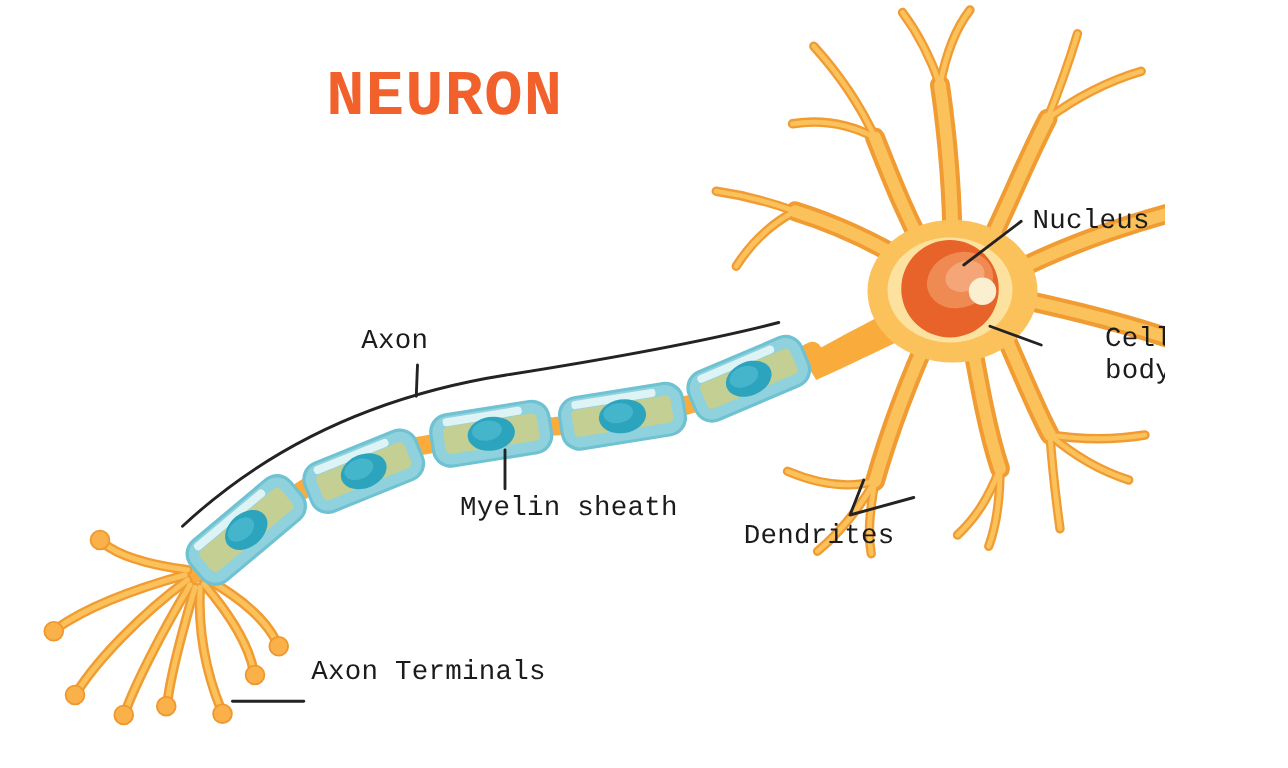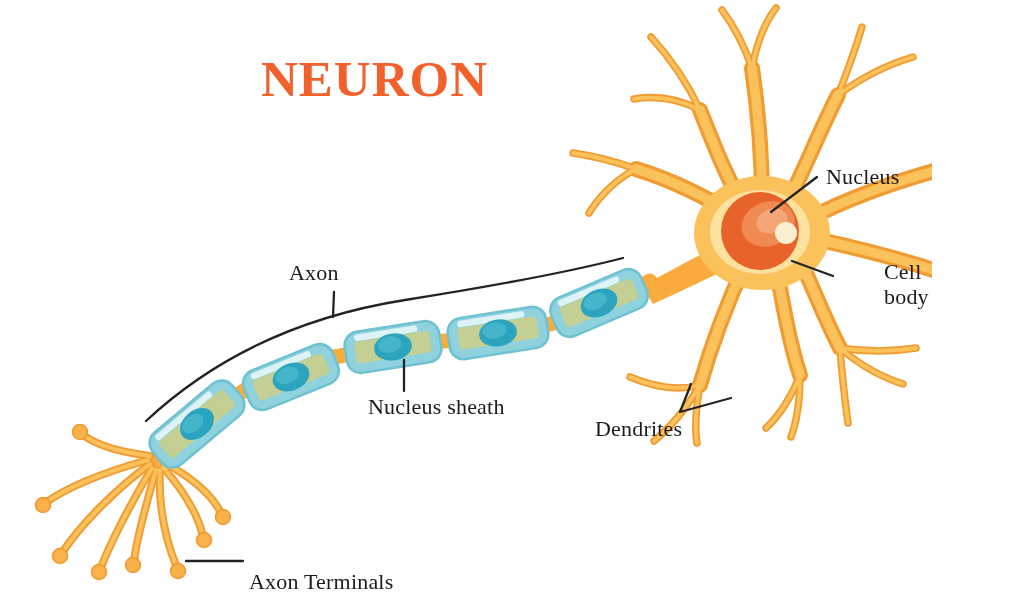--- a/index.html
+++ b/index.html
@@ -9,21 +9,21 @@
     --nucleus_outer:#E8632A; --nucleus_mid:#EF8A52; --nucleus_light:#F4A678; --nucleus_dot:#FBEFD2;
     --myelin_edge:#6FC2D2; --myelin_outer:#8FD2DE; --myelin_gloss:#E6F6F8;
     --myelin_band:#C4CF93; --myelin_nucleus:#2CA4BD; --myelin_nucleus_light:#49B9CD;
     --axon_fill:#F9AC3B; --bulb_fill:#FBB149; --bulb_rim:#F0982F;
   }
   *{margin:0;padding:0;box-sizing:border-box;}
   html,body{background:#fff;}
   .stage{
     position:relative; width:932px; height:614px; overflow:hidden;
     background:var(--background);
-    font-family:Liberation Serif, serif;
+    font-family:Liberation Mono, monospace;
   }
   .diagram-svg{position:absolute;left:0;top:0;width:1030px;height:614px;}
   .label{
     position:absolute; font-size:22px; line-height:1.12; color:var(--label_text);
     white-space:pre-line; letter-spacing:0.2px;
   }
   .title{
     position:absolute; left:261px; top:50px;
     font-size:51px; font-weight:700; letter-spacing:1px; color:var(--title);
   }
@@ -208,17 +208,17 @@
       <path d="M 691,384 L 680,412 L 731,398"></path>
       <path d="M 186,561 L 243,561"></path>
     </g>
   </svg>
 
   <div class="title">NEURON</div>
   <div class="label" style="left:826px; top:165px;">Nucleus</div>
   <div class="label" style="left:836px; top:260px;margin-left:48px;">Cell
 body</div>
   <div class="label" style="left:289px; top:261px;">Axon</div>
-  <div class="label" style="left:368px; top:395px;">Nucleus sheath</div>
+  <div class="label" style="left:368px; top:395px;">Myelin sheath</div>
   <div class="label" style="left:595px; top:417px;">Dendrites</div>
-  <div class="label" style="left:249px; top:570px;">Axon Terminals</div>
+  <div class="label" style="left:249px; top:526px;">Axon Terminals</div>
 
 </div>
 
 </body></html>

